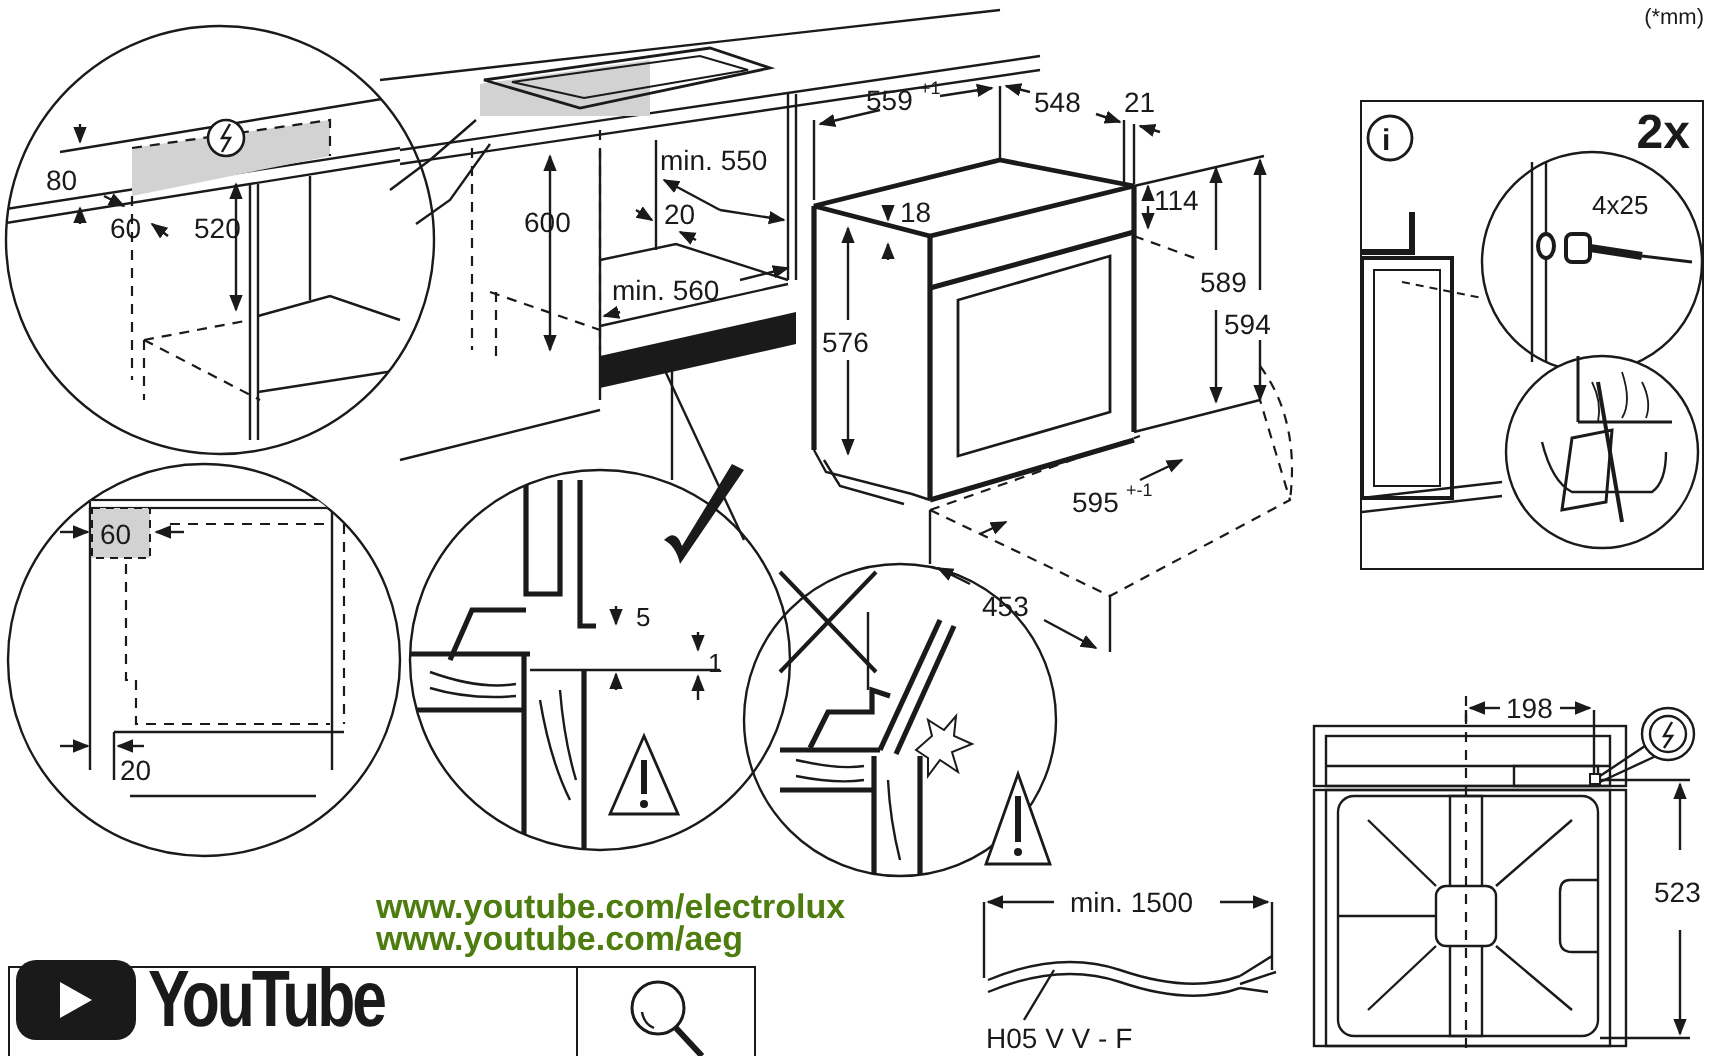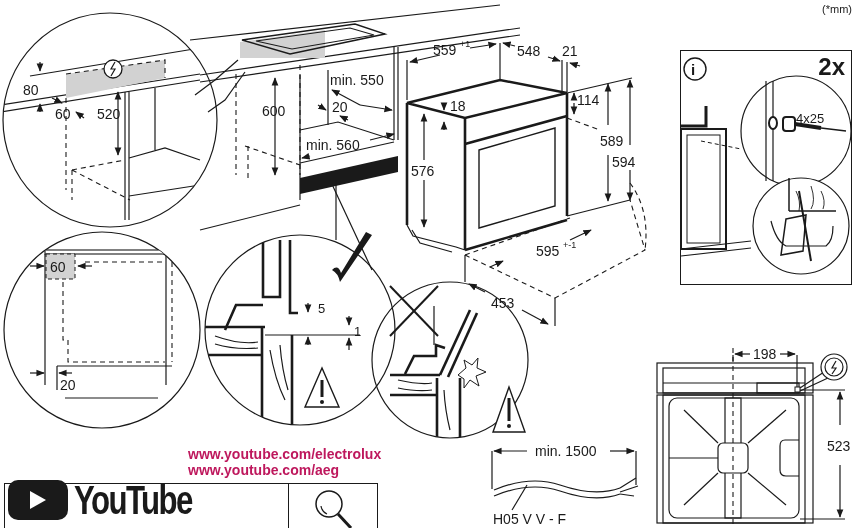--- a/index.html
+++ b/index.html
@@ -10,21 +10,21 @@
   .dim-sm { font-size: 13px; }
   .sup { font-size: 9px; }
   .ln { stroke: #1a1a1a; fill: none; stroke-width: 1.2; }
   .thk { stroke: #1a1a1a; fill: none; stroke-width: 2.6; }
   .dsh { stroke: #1a1a1a; fill: none; stroke-width: 1.1; stroke-dasharray: 5 4; }
   .gray { fill: #d2d2d2; }
   .yt-wrap { position: absolute; left: 8px; top: 444px; display: flex; align-items: flex-end; margin-top: 36px; }
   .yt-logo { width: 60px; height: 40px; background: #1a1a1a; border-radius: 10px; position: relative; }
   .yt-play { position: absolute; left: 22px; top: 11px; width: 0; height: 0; border-top: 9px solid transparent; border-bottom: 9px solid transparent; border-left: 16px solid #ffffff; }
   .yt-word { font-family: "Liberation Sans", sans-serif; font-weight: bold; font-size: 40px; letter-spacing: -2px; margin-left: 6px; transform: scaleX(0.78); transform-origin: left center; line-height: 40px; color: #1a1a1a; }
-  .yt-links { position: absolute; left: 188px; top: 446px; font-weight: bold; font-size: 14px; line-height: 16px; color: #be185d; }
+  .yt-links { position: absolute; left: 188px; top: 446px; font-weight: bold; font-size: 17px; line-height: 16px; color: #4d7c0f; }
   .howto { position: absolute; left: 4px; top: 483px; width: 372px; height: 44px; border: 1.3px solid #1a1a1a; border-bottom: none; display: flex; }
   .howto-text { width: 283px; text-align: center; font-size: 14px; line-height: 18px; padding-top: 3px; border-right: 1.3px solid #1a1a1a; }
   .howto-search { flex: 1; position: relative; }
   .unit { position: absolute; right: 6px; top: 3px; font-size: 11px; }
   .info-box { position: absolute; left: 680px; top: 50px; width: 172px; height: 235px; border: 1.5px solid #1a1a1a; box-sizing: border-box; }
 </style>
 </head>
 <body>
 
 <div class="unit">(*mm)</div>
@@ -325,21 +325,21 @@
     <line x1="140" y1="77" x2="165" y2="80" stroke="#1a1a1a" stroke-width="1.5"></line>
     <circle cx="120" cy="175" r="48" fill="#fff" stroke="#1a1a1a" stroke-width="1.2"></circle>
     <line x1="108" y1="127" x2="108" y2="160" stroke="#1a1a1a" stroke-width="1.5"></line>
     <line x1="108" y1="160" x2="155" y2="160" stroke="#1a1a1a" stroke-width="1.5"></line>
     <polygon points="105,168 125,164 122,200 100,204" fill="#fff" stroke="#1a1a1a" stroke-width="1.5"></polygon>
     <line x1="118" y1="140" x2="130" y2="210" stroke="#1a1a1a" stroke-width="2"></line>
     <path d="M90,170 Q95,190 105,195 L145,195 Q152,190 152,175" fill="none" stroke="#1a1a1a" stroke-width="1.2"></path>
     <path d="M115,140 Q120,150 118,160 M130,135 Q135,150 130,158 M140,140 Q145,150 142,158" fill="none" stroke="#1a1a1a" stroke-width="0.9"></path>
   </svg>
   <div style="position:absolute;right:6px;top:2px;font-weight:bold;font-size:24px;">2x</div>
-  <div style="position:absolute;left:115px;top:60px;font-size:13px;">4x25</div>
+  <div style="position:absolute;left:115px;top:44px;font-size:13px;">4x25</div>
 </div>
 
 <div class="yt-wrap">
   <div class="yt-logo">
       <div class="yt-play"></div>
     </div>
   <div class="yt-word">YouTube</div>
 </div>
 <div class="yt-links">
   <div>www.youtube.com/electrolux</div>

